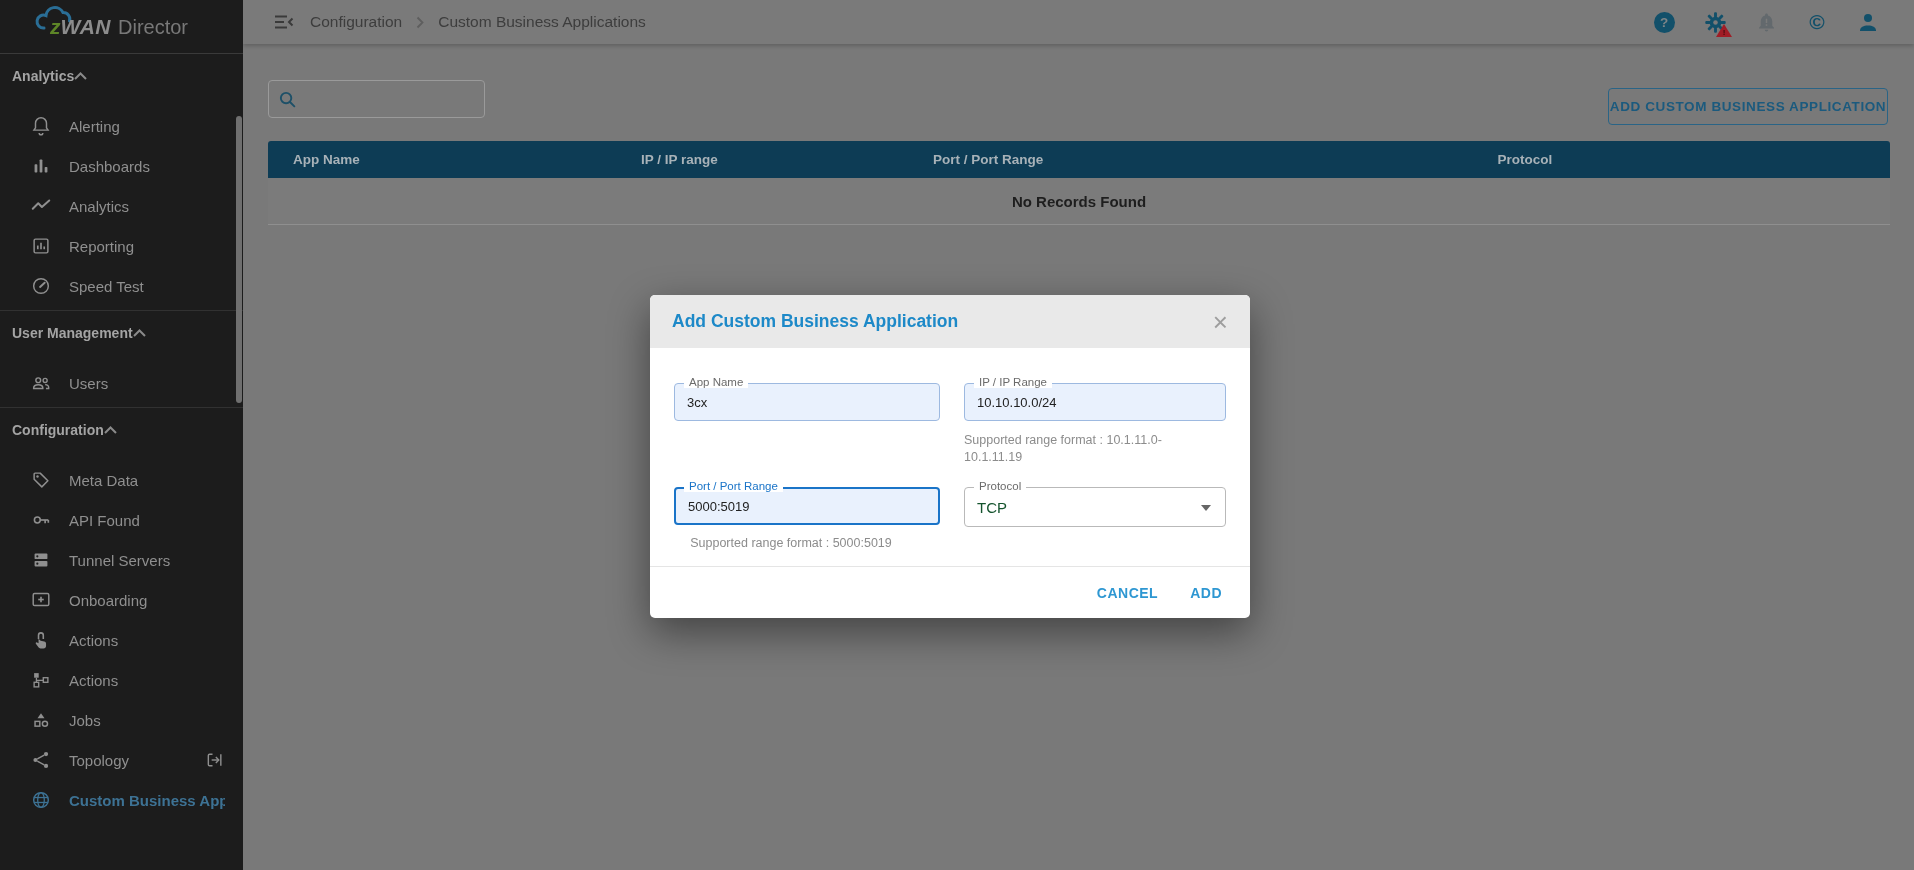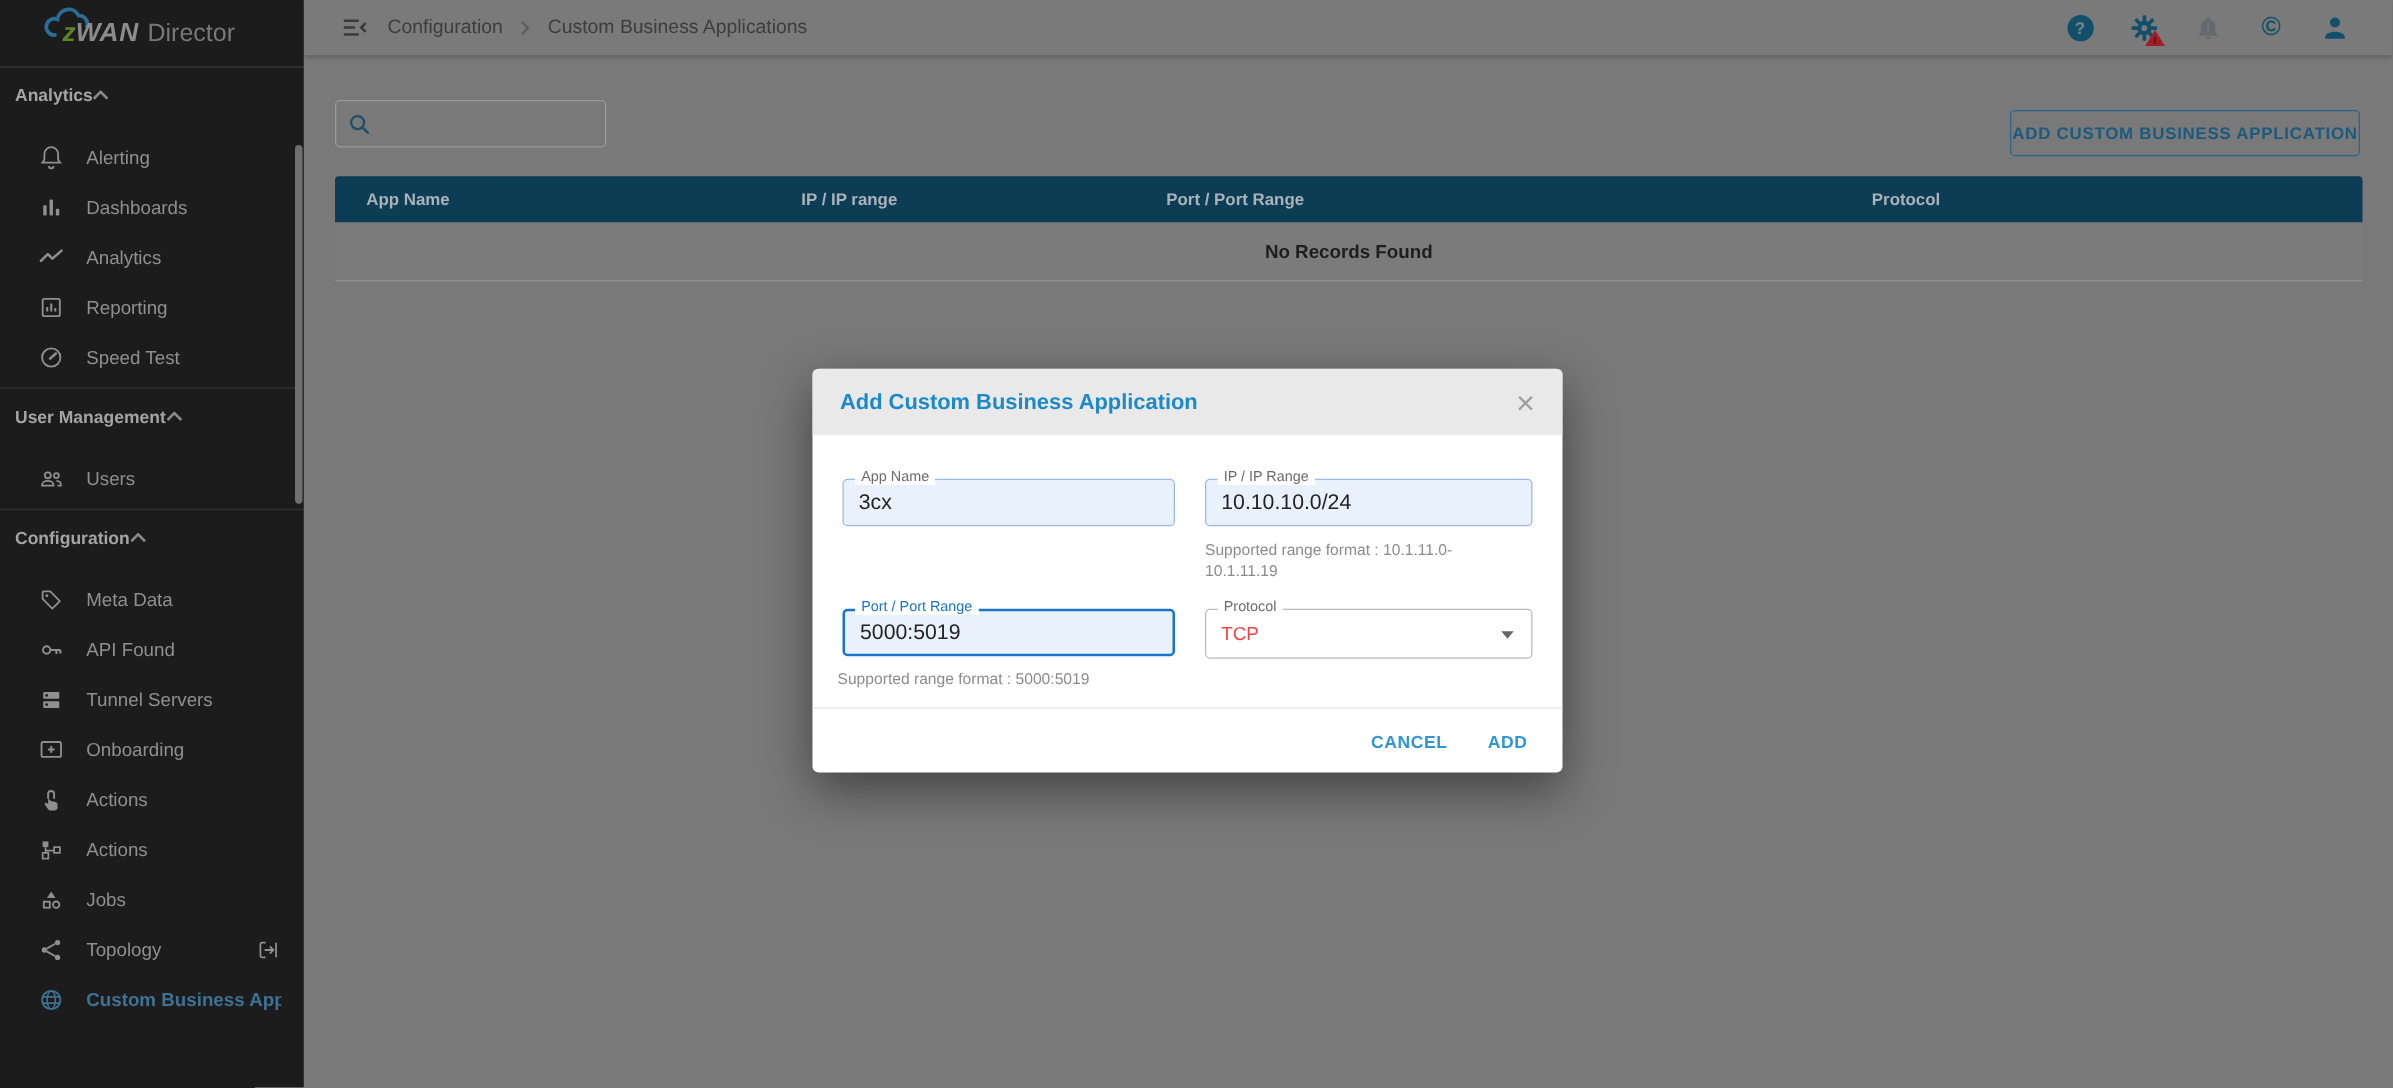--- a/index.html
+++ b/index.html
@@ -64,35 +64,35 @@
     border-radius:5px; box-shadow:0 14px 40px rgba(0,0,0,0.45); z-index:10; overflow:hidden; }
   .modal-header { height:53px; background:#e9e9e9; display:flex; align-items:center;
     justify-content:space-between; padding:0 22px; }
   .modal-title { color:#1d89c8; font-size:17.5px; font-weight:bold; }
   .modal-close { color:#9e9e9e; font-size:26px; line-height:1; cursor:pointer; background:none; border:none; font-family:inherit; }
   .modal-body { position:relative; height:270px; }
   .field { position:absolute; height:38px; }
   .field-label { position:absolute; top:-7px; left:10px; background:#ffffff; padding:0 5px;
     font-size:11.5px; color:#6b6b6b; white-space:nowrap; z-index:1; }
   .field input { width:100%; height:38px; border:1px solid #9db9e0; border-radius:4px;
-    background:#e9f1fd; font-size:17px; color:#222222; padding:0 12px; outline:none; font-family:inherit; }
+    background:#e9f1fd; font-size:13px; color:#222222; padding:0 12px; outline:none; font-family:inherit; }
   .f-appname { left:24px; top:35px; width:266px; }
   .f-ip { left:314px; top:35px; width:262px; }
   .f-port { left:24px; top:139px; width:266px; }
   .f-port input { border:2px solid #1a74c8; }
   .f-port .field-label { color:#1a74c8; }
   .f-proto { left:314px; top:139px; width:262px; height:40px; }
   .proto-box { width:100%; height:40px; border:1px solid #b9b9b9; border-radius:4px; background:#ffffff;
     display:flex; align-items:center; padding:0 12px; cursor:pointer; position:relative; }
-  .proto-value { color:#ef4444; font-size:15px; }
+  .proto-value { color:#14532d; font-size:15px; }
   .caret { position:absolute; right:14px; top:17px; width:0; height:0;
     border-left:5px solid transparent; border-right:5px solid transparent; border-top:6px solid #666666; }
   .helper { position:absolute; font-size:12.5px; color:#8c8c8c; line-height:17px; }
   .helper-ip { left:314px; top:84px; width:260px; }
-  .helper-port { left:20px; top:187px; width:266px; }
+  .helper-port { left:8px; top:187px; width:266px;text-align:center; }
   .modal-footer { position:absolute; left:0; right:0; bottom:0; height:52px; border-top:1px solid #e5e5e5;
     display:flex; align-items:center; justify-content:flex-end; gap:12px; padding-right:18px; }
   .text-btn { background:none; border:none; color:#2e97d2; font-size:14px; font-weight:bold;
     letter-spacing:0.5px; cursor:pointer; padding:8px 10px; font-family:inherit; }
 </style>
 </head>
 <body>
 
 <div class="sidebar">
   <div class="logo-area">

